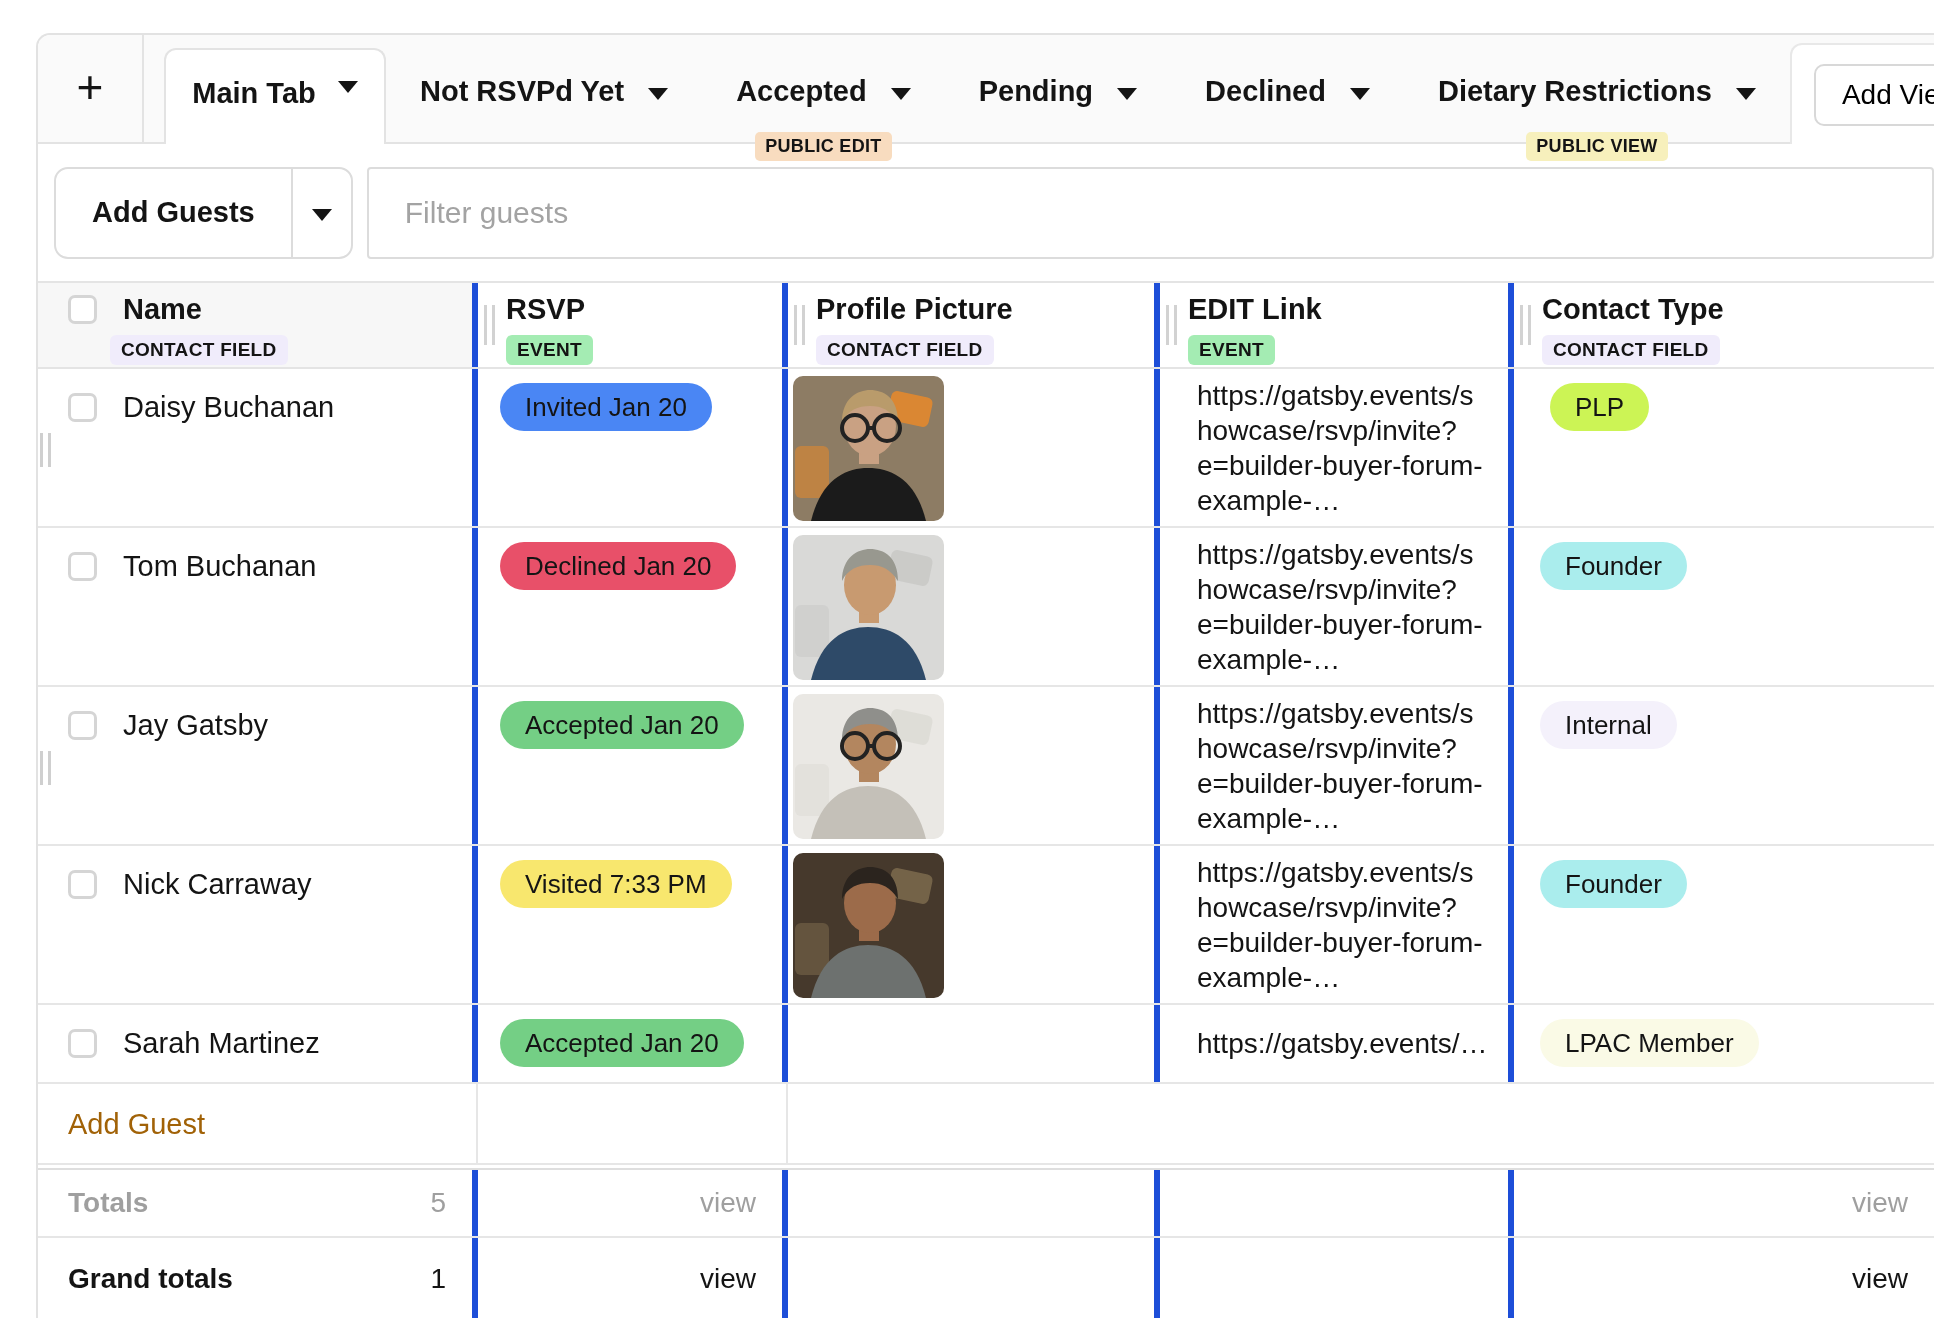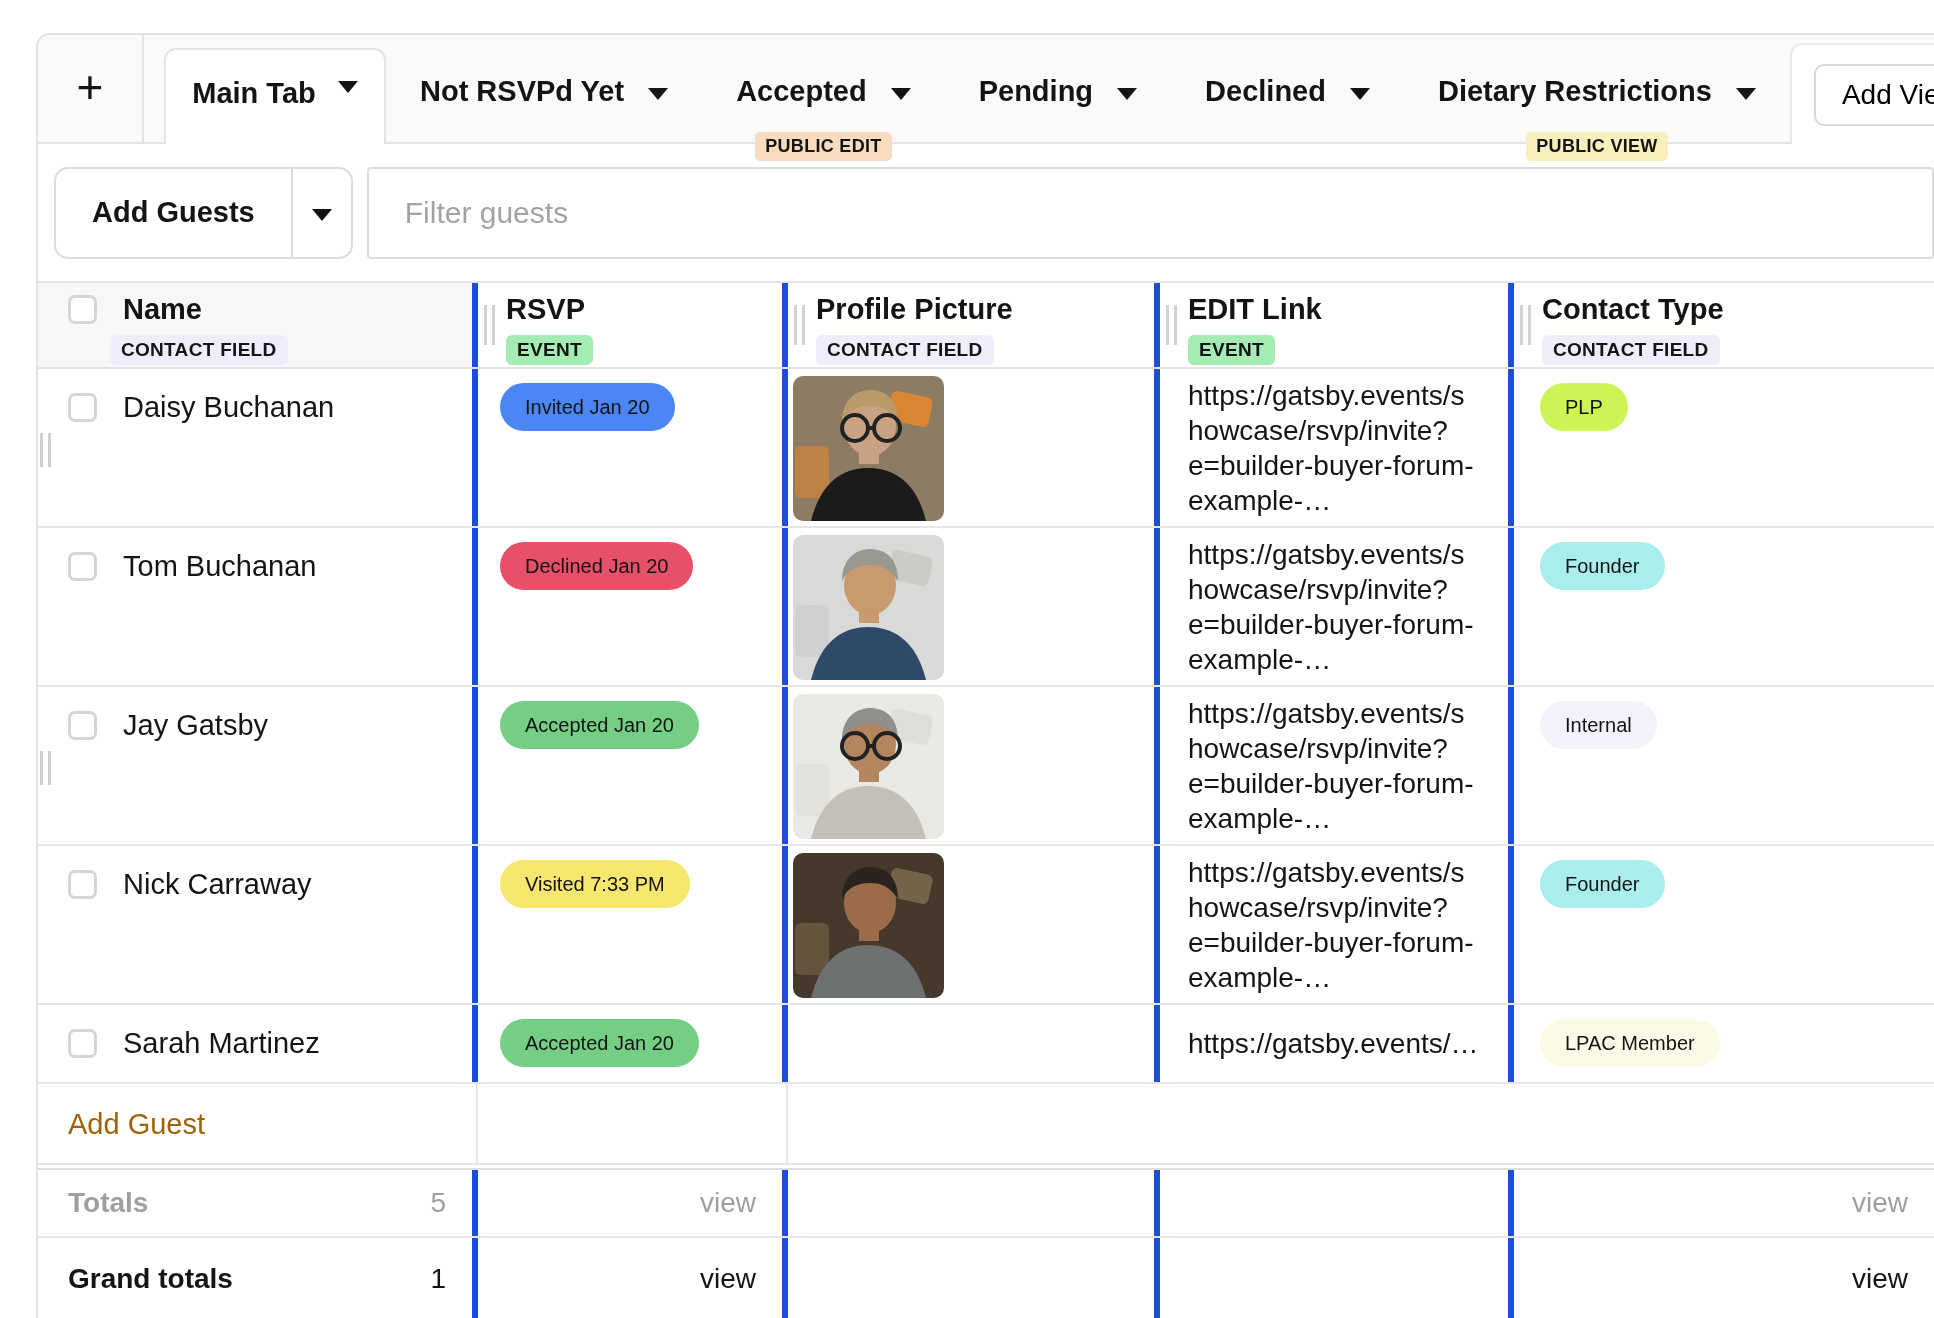--- a/index.html
+++ b/index.html
@@ -65,24 +65,24 @@
     width:11px; height:40px; border-left:3px solid #d2d2d2; border-right:3px solid #d2d2d2; cursor:grab; }
 
   .trow { height:159px; border-bottom:2px solid #e6e6e6; }
   .trow.short { height:79px; }
   .name-cell { padding:24px 0 0 30px; display:flex; align-items:flex-start; gap:26px; }
   .name-text { font-size:29px; margin-top:-2px; }
   .row-handle { position:absolute; left:2px; top:64px; width:11px; height:34px;
     border-left:3px solid #cfcfcf; border-right:3px solid #cfcfcf; cursor:grab; }
   .pill-cell { padding:14px 0 0 22px; }
   .pill { display:inline-block; height:48px; line-height:48px; border-radius:24px;
-    padding:0 25px; font-size:20px; white-space:nowrap; cursor:default; }
+    padding:0 25px; font-size:26px; white-space:nowrap; cursor:default; }
   .photo-cell { padding:7px 0 0 5px; }
   .photo { width:151px; height:145px; border-radius:10px; overflow:hidden; display:block; }
-  .link-cell { display:flex; align-items:center; padding-left:28px; }
+  .link-cell { display:flex; align-items:center; padding-left:37px; }
   .link-text { font-size:28px; line-height:35px; word-break:break-all; }
 
   .addguest-row { height:81px; border-bottom:2px solid #e6e6e6; }
   .addguest-row .cell { border-right:none; }
   .addguest-row .cell.first { border-right:2px solid #e6e6e6; }
   .addguest-row .cell.second { border-right:2px solid #e6e6e6; }
   .addguest-label { font-size:29px; color:#a16207; padding:24px 0 0 30px; cursor:text; }
 
   .totals-row { height:70px; margin-top:3px; border-top:2px solid #dedede;
     border-bottom:2px solid #e6e6e6; color:#9f9f9f; }
@@ -195,21 +195,21 @@
               <line x1="75" y1="52" x2="81" y2="52" stroke="#222" stroke-width="4"></line>
             </svg></span></div>
         <div class="cell link-cell">
           <div class="link-text">
             <div>https://gatsby.events/s</div>
             <div>howcase/rsvp/invite?</div>
             <div>e=builder-buyer-forum-</div>
             <div>example-…</div>
           </div>
         </div>
-        <div class="cell pill-cell" style="border-right: none; padding-left: 26px;"><span class="pill" style="background: rgb(204, 244, 85);">PLP</span></div>
+        <div class="cell pill-cell" style="border-right: none; padding-left: 36px;"><span class="pill" style="background: rgb(204, 244, 85);">PLP</span></div>
       </div>
       <div class="grid trow">
         <div class="cell name-cell">
           <span class="checkbox"></span>
           <span class="name-text">Tom Buchanan</span>
         </div>
         <div class="cell pill-cell"><span class="pill" style="background: rgb(232, 80, 105);">Declined Jan 20</span></div>
         <div class="cell photo-cell"><span><svg class="photo" viewBox="0 0 151 145" xmlns="http://www.w3.org/2000/svg">
               <rect width="151" height="145" fill="#d9d9d7"></rect>
               <rect x="96" y="18" width="42" height="30" rx="6" fill="#c8c8c6" opacity="0.85" transform="rotate(12 117 33)"></rect>

